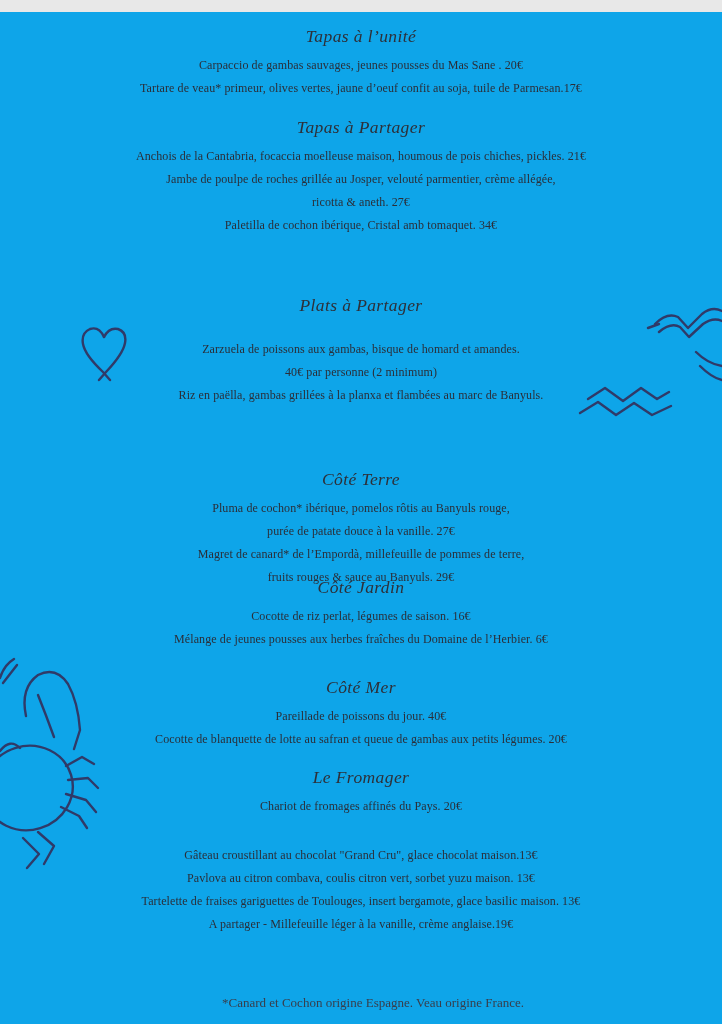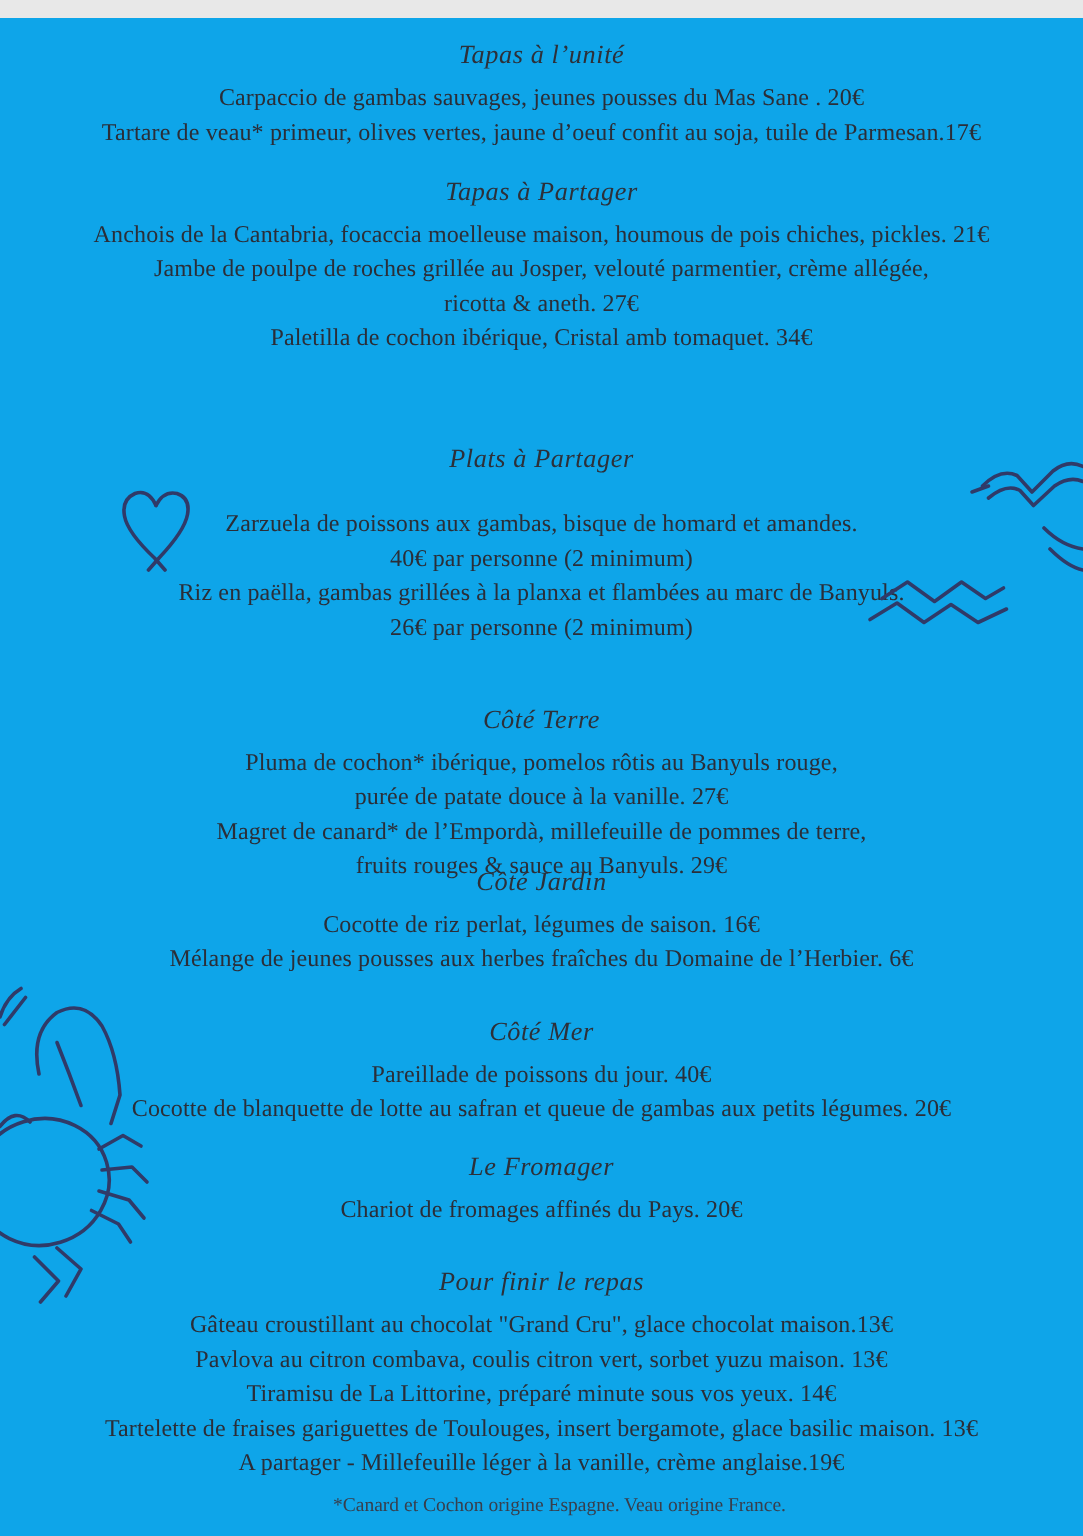--- a/index.html
+++ b/index.html
@@ -22,21 +22,21 @@
   .section-title {
     font-size: 17.5px;
     font-style: italic;
     font-weight: normal;
     letter-spacing: 0.4px;
     margin: 0 0 7px 0;
     color: #2d3039;
   }
   .section-title.gap-after { margin-bottom: 22px; }
   .menu-line {
-    font-size: 16px;
+    font-size: 12px;
     line-height: 23px;
     margin: 0;
     letter-spacing: 0.1px;
   }
   .footer-note {
     position: absolute;
     top: 983px;
     left: 0;
     width: 100%;
     text-align: center;
@@ -75,21 +75,20 @@
     <p class="menu-line">Jambe de poulpe de roches grillée au Josper, velouté parmentier, crème allégée,</p>
     <p class="menu-line">ricotta &amp; aneth. 27€</p>
     <p class="menu-line">Paletilla de cochon ibérique, Cristal amb tomaquet. 34€</p>
   </section>
 
   <section class="menu-section" style="top:283px">
     <h2 class="section-title gap-after">Plats à Partager</h2>
     <p class="menu-line">Zarzuela de poissons aux gambas, bisque de homard et amandes.</p>
     <p class="menu-line">40€ par personne (2 minimum)</p>
     <p class="menu-line">Riz en paëlla, gambas grillées à la planxa et flambées au marc de Banyuls.</p>
-    <p class="menu-line">26€ par personne (2 minimum)</p>
   </section>
 
   <section class="menu-section" style="top:457px">
     <h2 class="section-title">Côté Terre</h2>
     <p class="menu-line">Pluma de cochon* ibérique, pomelos rôtis au Banyuls rouge,</p>
     <p class="menu-line">purée de patate douce à la vanille. 27€</p>
     <p class="menu-line">Magret de canard* de l’Empordà, millefeuille de pommes de terre,</p>
     <p class="menu-line">fruits rouges &amp; sauce au Banyuls. 29€</p>
   </section>
 
@@ -104,24 +103,22 @@
     <p class="menu-line">Pareillade de poissons du jour. 40€</p>
     <p class="menu-line">Cocotte de blanquette de lotte au safran et queue de gambas aux petits légumes. 20€</p>
   </section>
 
   <section class="menu-section" style="top:755px">
     <h2 class="section-title">Le Fromager</h2>
     <p class="menu-line">Chariot de fromages affinés du Pays. 20€</p>
   </section>
 
   <section class="menu-section" style="top:832px">
-    <h2 class="section-title">Pour finir le repas</h2>
     <p class="menu-line">Gâteau croustillant au chocolat "Grand Cru", glace chocolat maison.13€</p>
     <p class="menu-line">Pavlova au citron combava, coulis citron vert, sorbet yuzu maison. 13€</p>
-    <p class="menu-line">Tiramisu de La Littorine, préparé minute sous vos yeux. 14€</p>
     <p class="menu-line">Tartelette de fraises gariguettes de Toulouges,  insert bergamote, glace basilic maison. 13€</p>
     <p class="menu-line">A partager - Millefeuille léger à la vanille, crème anglaise.19€</p>
   </section>
 
   <p class="footer-note">*Canard et Cochon origine Espagne. Veau origine France.</p>
 
   <svg id="doodle-heart" class="doodle" width="48" height="58" viewBox="0 0 48 58">
     <path d="M24,13 Q19,2 10,5 Q1,9 3,20 Q5,31 23,48 L30,56"></path>
     <path d="M24,13 Q29,3 38,5 Q47,8 45,19 Q43,30 26,48 L19,56"></path>
   </svg>

